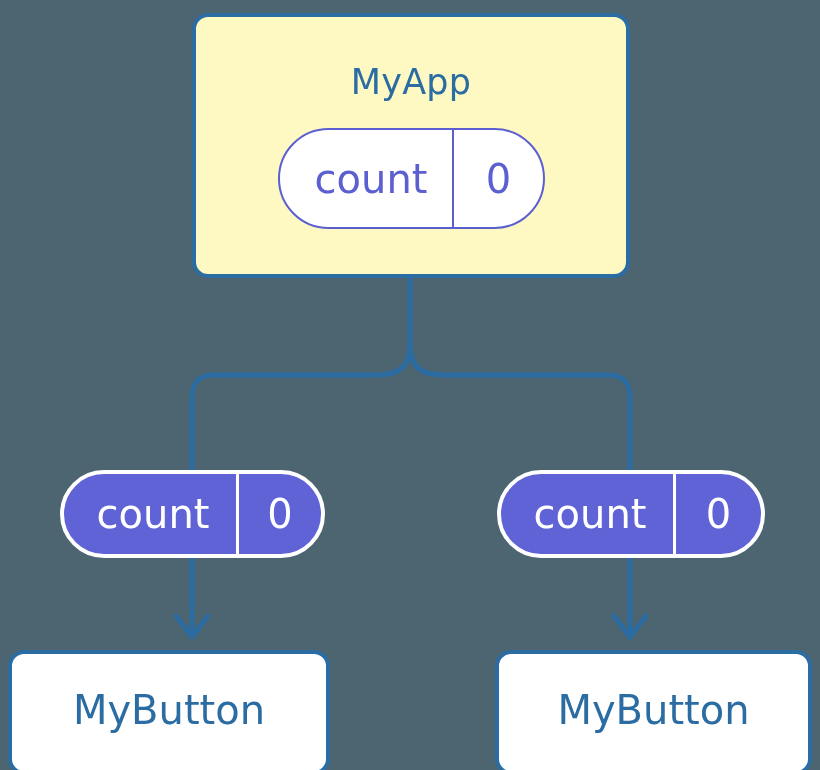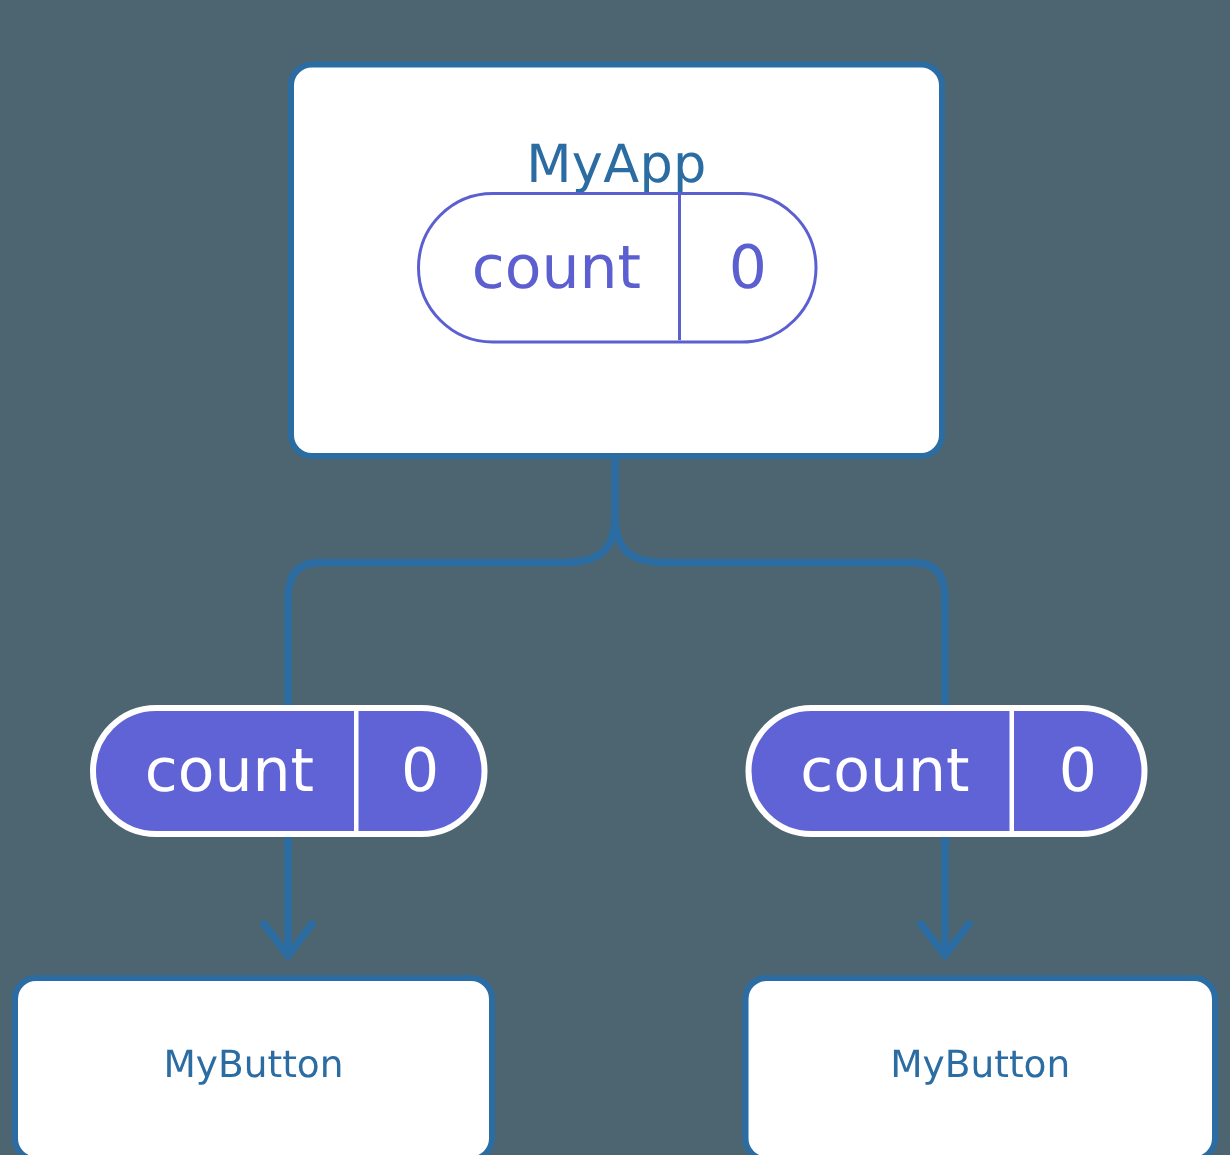--- a/index.html
+++ b/index.html
@@ -24,25 +24,24 @@
     left: 0;
     top: 0;
     width: 820px;
     height: 770px;
     pointer-events: none;
   }
 
   
   .comp-box {
     position: absolute;
-    background: #ffffff;
+    background: #fef9c3;
     border: 4px solid #2b6ca3;
     border-radius: 16px;
     box-sizing: border-box;
-    margin-top: 28px;
   }
   #myapp-box {
     left: 192px;
     top: 13px;
     width: 438px;
     height: 265px;
   }
   #myapp-title {
     position: absolute;
     left: 0;
@@ -132,21 +131,21 @@
     background: #ffffff;
     border: 4px solid #2b6ca3;
     border-radius: 16px;
     box-sizing: border-box;
     display: flex;
     align-items: center;
     justify-content: center;
   }
   .btn-label {
     color: #2b6ca3;
-    font-size: 25px;
+    font-size: 40px;
     font-family: "DejaVu Sans", sans-serif;
     line-height: 1;
     margin-top: -6px;
   }
   #mybutton-left {
     left: 8px;
     top: 650px;
     width: 322px;
     height: 125px;
   }

